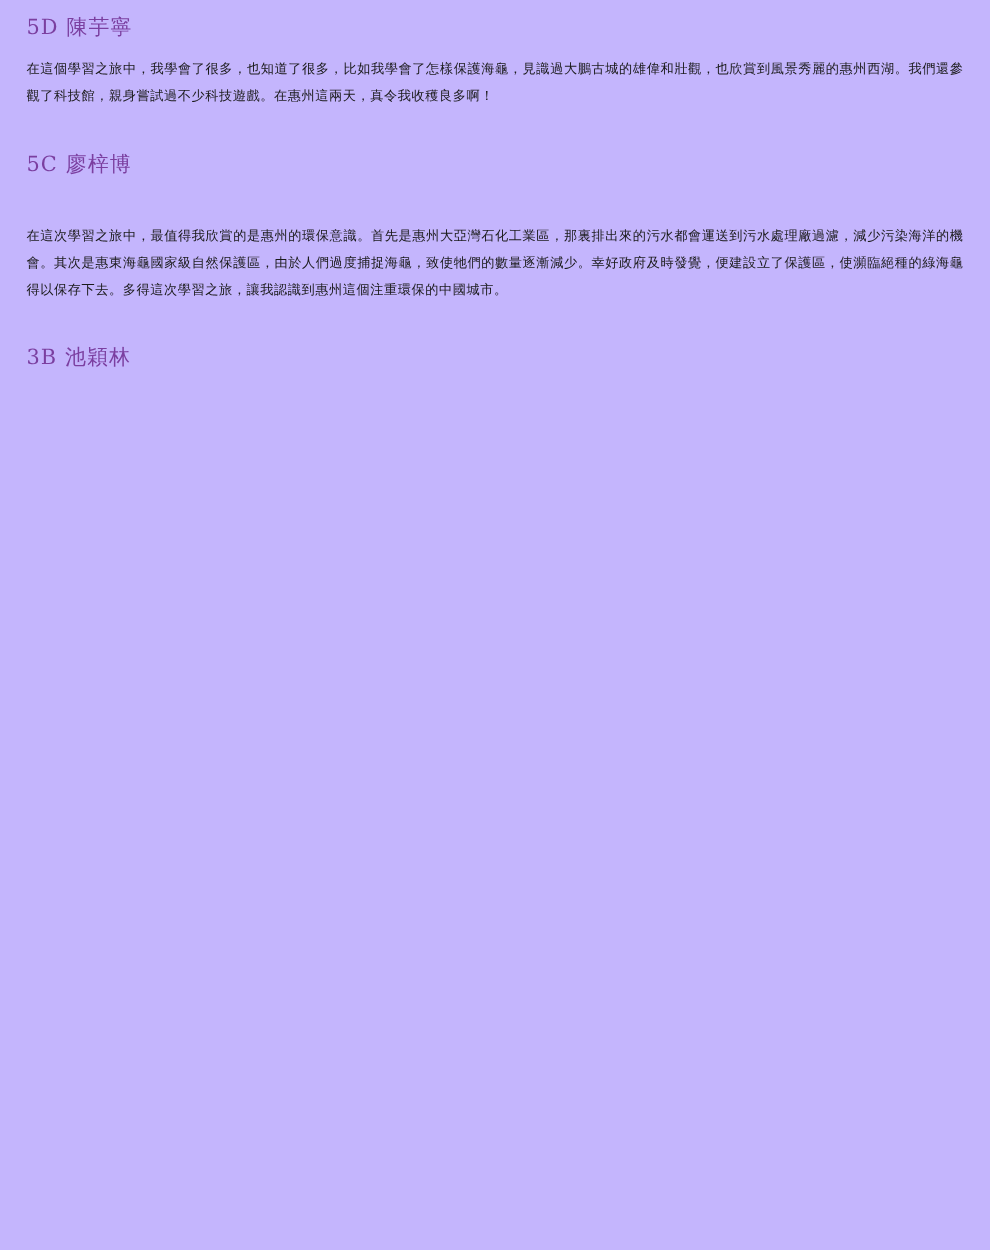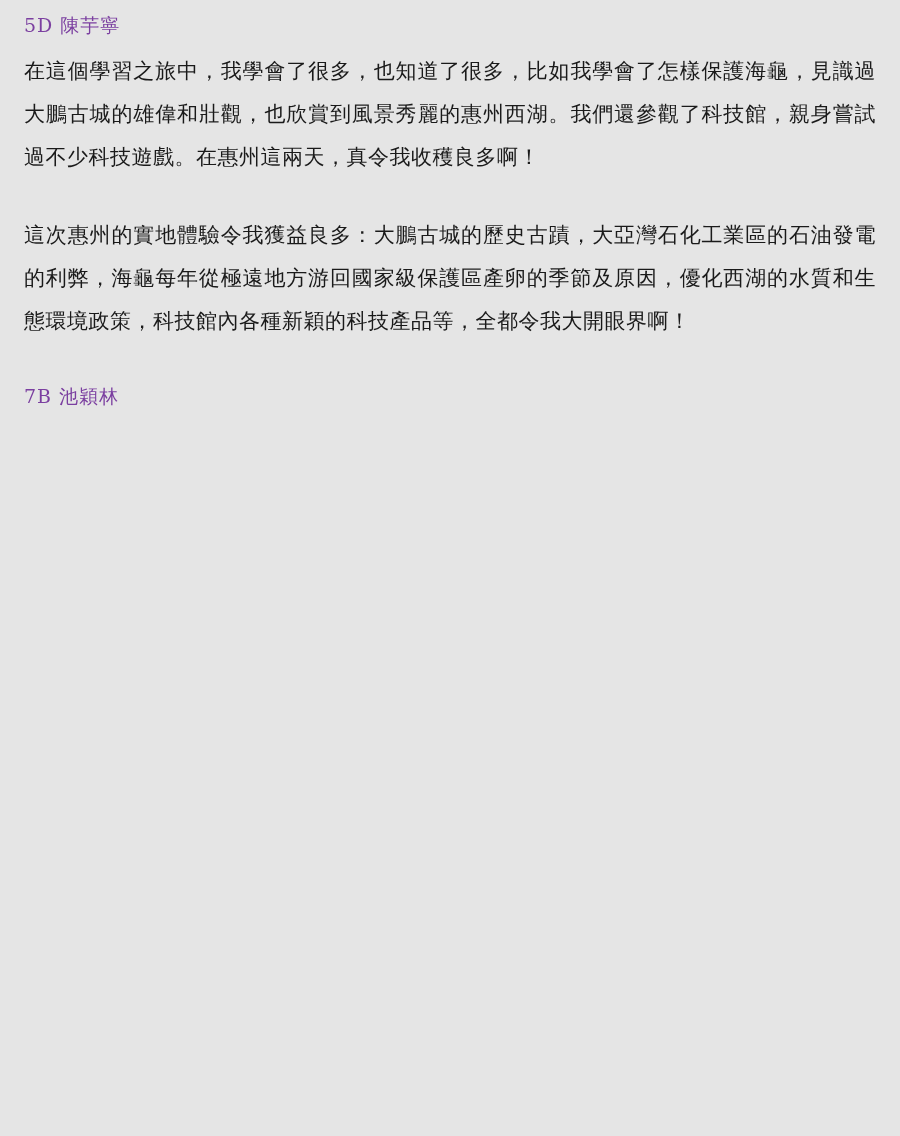--- a/index.html
+++ b/index.html
@@ -10,38 +10,38 @@
   body {
     width: 900px;
     min-height: 1136px;
     font-family: "DejaVu Serif", "Liberation Serif", serif;
   }
   .page {
     width: 900px;
     min-height: 1136px;
     box-sizing: border-box;
     padding: 10px 24px 20px 24px;
-    background: #e5e5e5;
+    background: #c4b5fd;
   }
   .entry {
     margin-bottom: 26px;
   }
   .entry:last-child {
     margin-bottom: 0;
   }
   .entry-heading {
     font-size: 19px;
     line-height: 1.6;
     color: #7b3fa0;
     margin: 0 0 10px 0;
     letter-spacing: 1px;
     font-weight: normal;
   }
   .entry-body {
-    font-size: 21px;
+    font-size: 12px;
     line-height: 2.05;
     color: #1a1a1a;
     margin: 0;
     text-align: justify;
     text-justify: inter-ideograph;
     letter-spacing: 0.5px;
   }
   .entry-spacer-1 { margin-bottom: 34px; }
   .entry-spacer-2 { margin-bottom: 38px; }
   .entry-spacer-3 { margin-bottom: 34px; }
@@ -50,23 +50,24 @@
 <body>
 
 <div class="page">
 
   <div class="entry entry-spacer-1">
     <h2 class="entry-heading">5D 陳芋寧</h2>
     <p class="entry-body">在這個學習之旅中，我學會了很多，也知道了很多，比如我學會了怎樣保護海龜，見識過大鵬古城的雄偉和壯觀，也欣賞到風景秀麗的惠州西湖。我們還參觀了科技館，親身嘗試過不少科技遊戲。在惠州這兩天，真令我收穫良多啊！</p>
   </div>
 
   <div class="entry entry-spacer-2">
-    <p class="entry-body">這次惠州的實地體驗令我獲益良多：大鵬古城的歷史古蹟，大亞灣石化工業區的石油發電的利弊，海龜每年從極遠地方游回國家級保護區產卵的季節及原因，優化西湖的水質和生態環境政策，科技館內各種新穎的科技產品等，全都令我大開眼界啊！</p>
+    <h2 class="entry-heading">5C 廖梓博</h2>
   </div>
 
   <div class="entry entry-spacer-3">
+    <p class="entry-body">在這次學習之旅中，最值得我欣賞的是惠州的環保意識。首先是惠州大亞灣石化工業區，那裏排出來的污水都會運送到污水處理廠過濾，減少污染海洋的機會。其次是惠東海龜國家級自然保護區，由於人們過度捕捉海龜，致使牠們的數量逐漸減少。幸好政府及時發覺，便建設立了保護區，使瀕臨絕種的綠海龜得以保存下去。多得這次學習之旅，讓我認識到惠州這個注重環保的中國城市。</p>
   </div>
 
   <div class="entry">
-    <h2 class="entry-heading">7B 池穎林</h2>
+    <h2 class="entry-heading">3B 池穎林</h2>
   </div>
 
 </div>
 
 </body></html>

